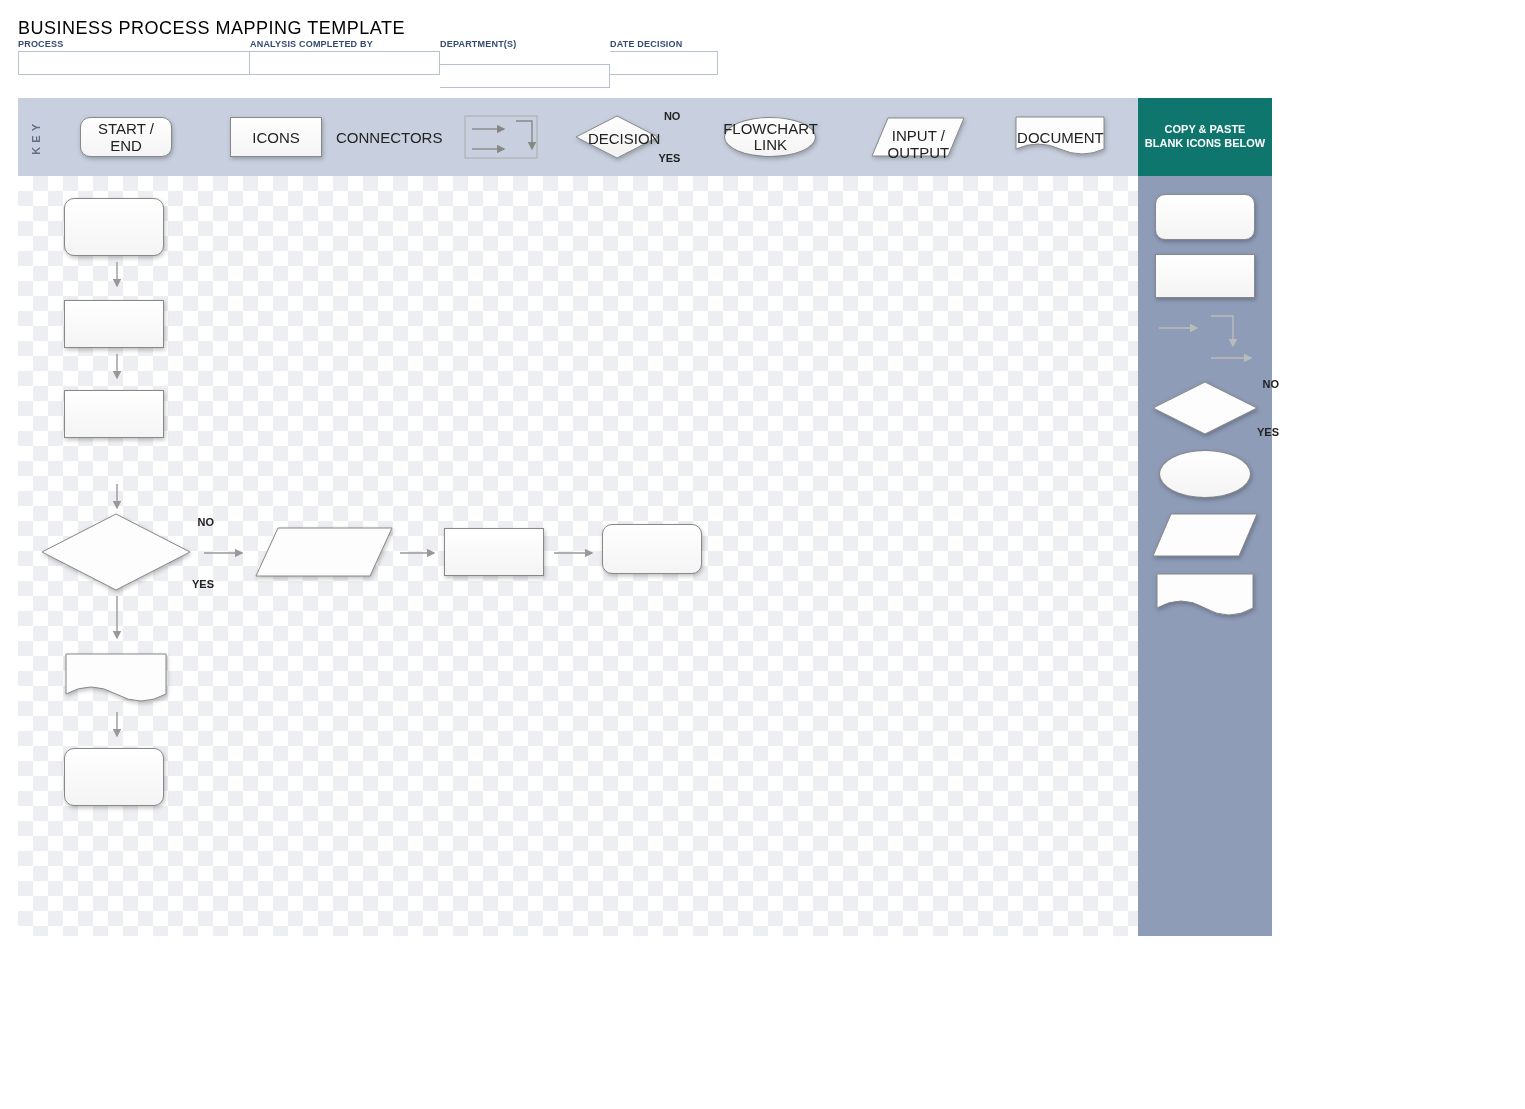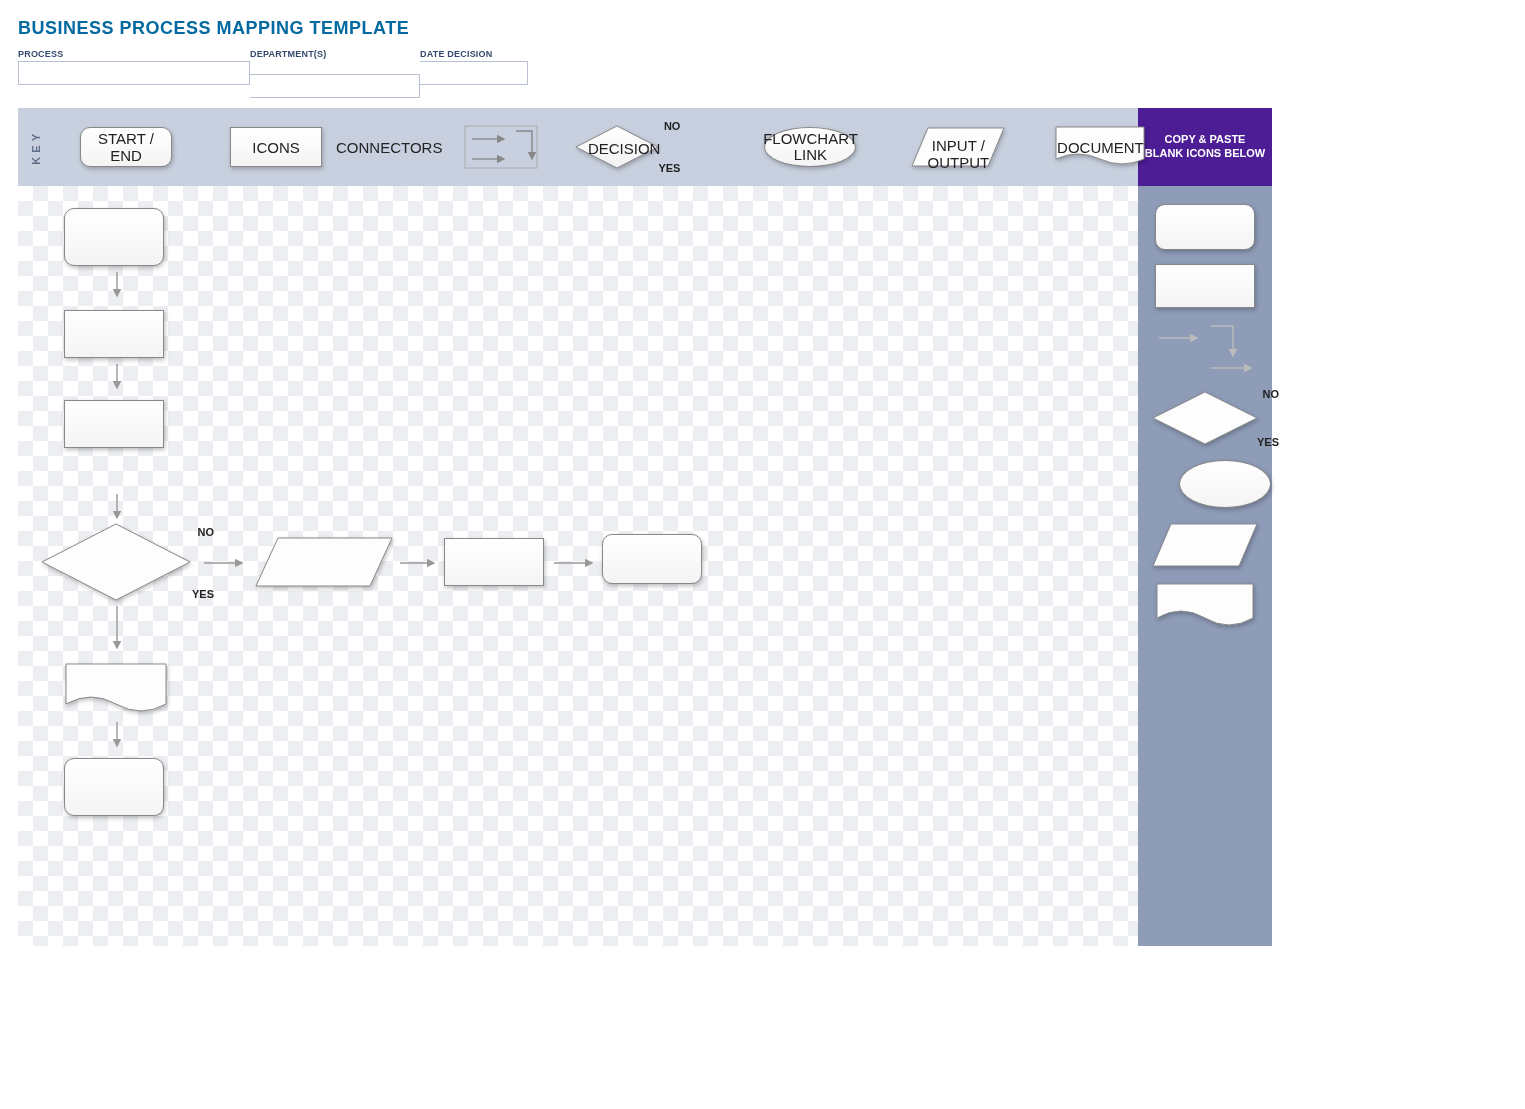--- a/index.html
+++ b/index.html
@@ -1,47 +1,47 @@
 <!DOCTYPE html>
 <html><head>
 <meta charset="utf-8">
 <style>
   * { box-sizing: border-box; margin: 0; padding: 0; }
   body { font-family: Arial, Helvetica, sans-serif; background: #fff; width: 1290px; }
   .page { padding: 18px; }
 
-  .title { font-size: 18px; font-weight: bold; color: #0369a1; letter-spacing: 0.5px; margin-bottom: 10px; }
+  .title { font-size: 18px; font-weight: normal; color: #000000; letter-spacing: 0.5px; }
 
   .header-row { display: flex; gap: 0; }
   .header-cell { display: flex; flex-direction: column; }
   .header-cell label { font-size: 9px; font-weight: bold; color: #354a6f; margin-bottom: 2px; letter-spacing: 0.2px; }
   .header-cell .box { height: 24px; background: #fff; border: 1px solid #b7c1d1; border-left: none; }
   .header-cell:first-child .box { border-left: 1px solid #b7c1d1; }
   .header-cell.process { width: 232px; }
   .header-cell.analyst { width: 190px; }
   .header-cell.dept    { width: 170px; gap: 13px; }
   .header-cell.date    { width: 108px; }
 
   
   .board { margin-top: 10px; }
   .key-strip { display: flex; align-items: center; height: 78px; }
   .key-left { width: 1120px; background: #c8d0df; height: 100%; display: flex; align-items: center; padding-left: 12px; gap: 14px; }
-  .key-right { flex: 1; background: #4c1d95; height: 100%; display: flex; align-items: center; justify-content: center; text-align: center; color: #fff; font-size: 11px; font-weight: bold; padding: 0 6px; line-height: 1.25; }
+  .key-right { flex: 1; background: #0f766e; height: 100%; display: flex; align-items: center; justify-content: center; text-align: center; color: #fff; font-size: 11px; font-weight: bold; padding: 0 6px; line-height: 1.25; }
 
   .key-label { writing-mode: vertical-rl; transform: rotate(180deg); font-size: 11px; font-weight: bold; color: #5f6d85; letter-spacing: 4px; margin-right: 24px; }
 
   .key-item { display: flex; align-items: center; font-size: 9px; color: #222; font-weight: 500; }
   .key-caption { font-size: 15px; color: #222; text-align: center; }
 
   .shape-shadow { filter: drop-shadow(1px 2px 2px rgba(0,0,0,0.25)); }
   .shape { background: linear-gradient(#fff, #f4f4f4); border: 1px solid #888; }
 
   .pill { width: 92px; height: 40px; border-radius: 10px; display: flex; align-items: center; justify-content: center; }
   .rect { width: 92px; height: 40px; display: flex; align-items: center; justify-content: center; }
-  .ellipse { width: 92px; height: 40px; border-radius: 50%; display: flex; align-items: center; justify-content: center; font-size: 8.5px; line-height: 1.1; text-align:center;margin-left:40px; }
+  .ellipse { width: 92px; height: 40px; border-radius: 50%; display: flex; align-items: center; justify-content: center; font-size: 8.5px; line-height: 1.1; text-align:center; }
   .svg-shape { display:block; }
 
   .canvas-row { display: flex; }
   .canvas {
     width: 1120px; height: 760px; position: relative;
     background-color: #fff;
     background-image:
       linear-gradient(45deg, #eceef1 25%, transparent 25%, transparent 75%, #eceef1 75%, #eceef1),
       linear-gradient(45deg, #eceef1 25%, transparent 25%, transparent 75%, #eceef1 75%, #eceef1);
     background-size: 30px 30px;
@@ -59,20 +59,24 @@
 </head>
 <body>
 
 <div class="page">
 
   <div class="title">BUSINESS PROCESS MAPPING TEMPLATE</div>
 
   <div class="header-row">
     <div class="header-cell process">
       <label>PROCESS</label>
+      <input class="box" style="">
+    </div>
+    <div class="header-cell analyst">
+      <label>ANALYSIS COMPLETED BY</label>
       <input class="box" style="">
     </div>
     <div class="header-cell dept">
       <label>DEPARTMENT(S)</label>
       <input class="box" style="">
     </div>
     <div class="header-cell date">
       <label>DATE DECISION</label>
       <input class="box" style="">
     </div>

